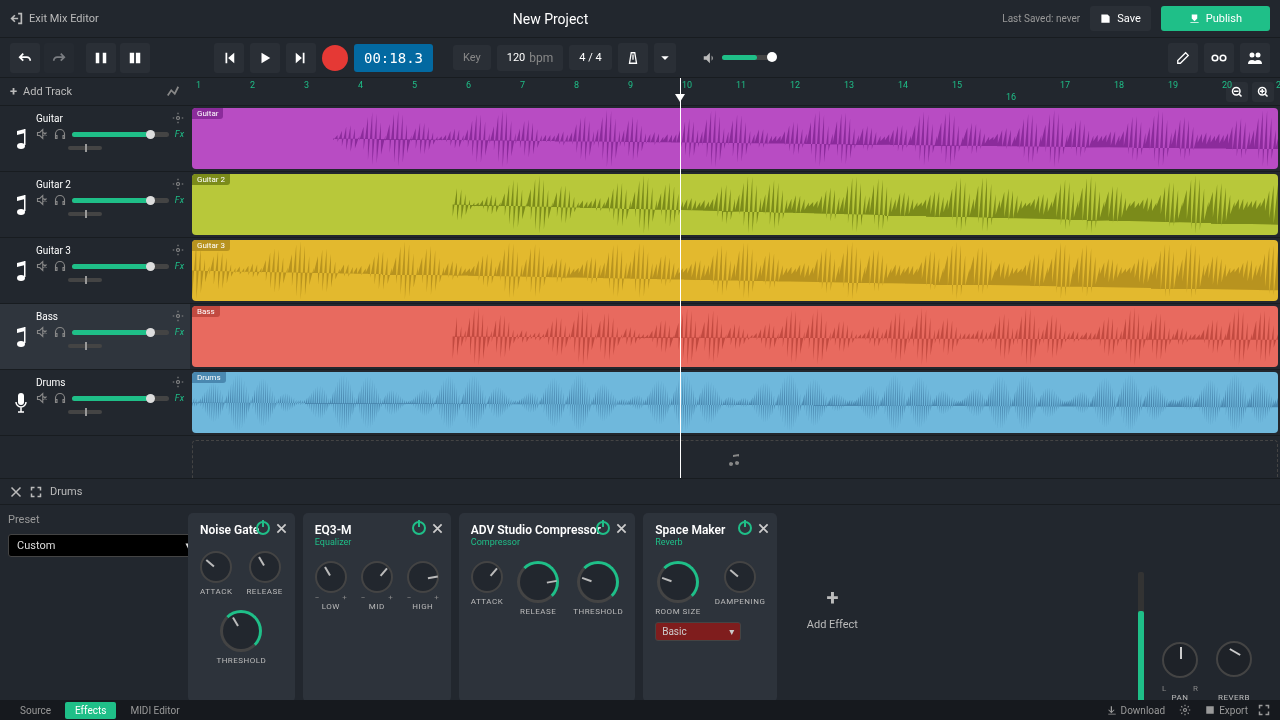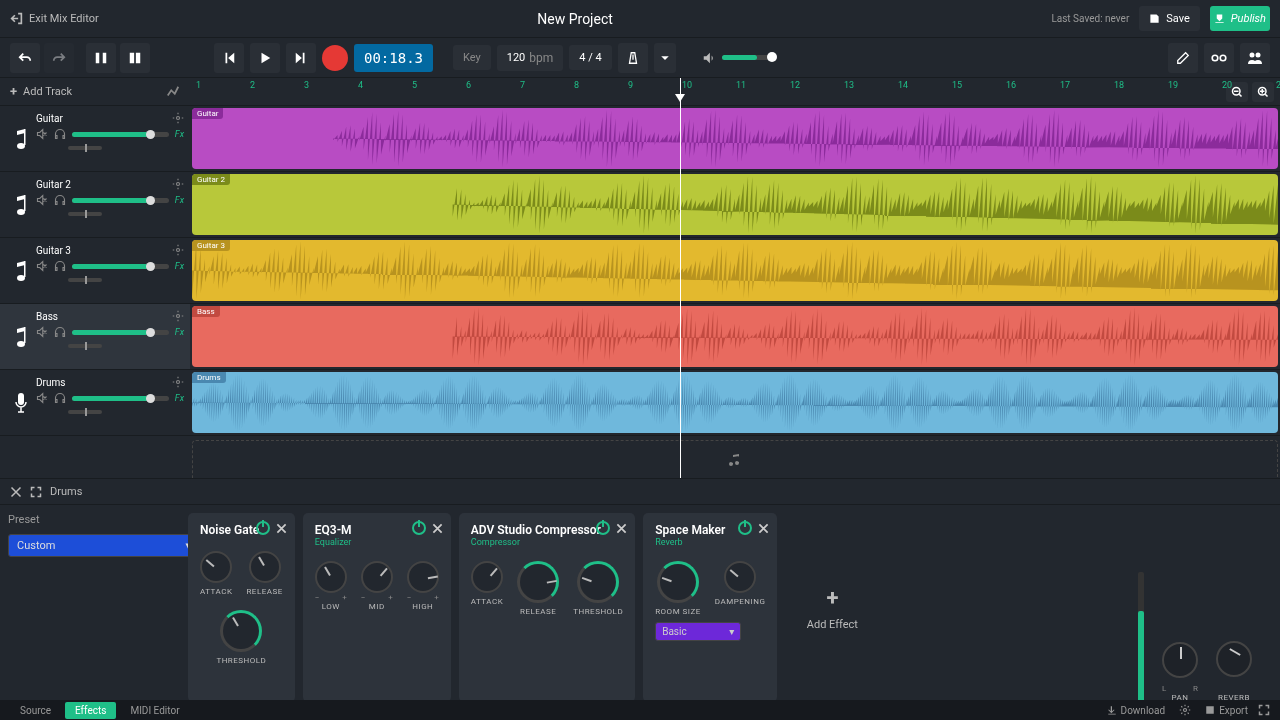--- a/index.html
+++ b/index.html
@@ -2,21 +2,21 @@
 <html><head>
 <meta charset="utf-8">
 <style>
 * { margin:0; padding:0; box-sizing:border-box; font-family:-apple-system,Segoe UI,Roboto,Arial,sans-serif; }
 body { background:#22272e; color:#d0d0d0; font-size:11px; overflow:hidden; width:1280px; height:720px; }
 .topbar { height:38px; background:#22272e; display:flex; align-items:center; padding:0 10px; border-bottom:1px solid #181c20; }
 .exit-btn { color:#bbb; display:flex; align-items:center; gap:6px; cursor:pointer; }
 .topbar .title { flex:1; text-align:center; font-size:14px; color:#fff; }
 .topbar .right { display:flex; align-items:center; gap:10px; }
 .btn-dark { background:#2a2f36; color:#fff; border:none; padding:6px 10px; border-radius:3px; display:flex; align-items:center; gap:6px; cursor:pointer; font-size:11px; }
-.btn-pub { background:#1fbf88; color:#fff; border:none; padding:6px 4px; border-radius:3px; display:flex; align-items:center; gap:6px; cursor:pointer; font-size:11px;font-style:italic; }
+.btn-pub { background:#1fbf88; color:#fff; border:none; padding:6px 28px; border-radius:3px; display:flex; align-items:center; gap:6px; cursor:pointer; font-size:11px; }
 .toolbar { height:40px; background:#22272e; display:flex; align-items:center; padding:0 10px; gap:6px; border-bottom:1px solid #181c20; }
 .tgroup { display:flex; gap:4px; align-items:center; }
 .tbtn { width:30px; height:30px; background:#2a2f36; border:none; border-radius:3px; color:#fff; display:flex; align-items:center; justify-content:center; cursor:pointer; }
 .tbtn.rec { background:#e53935; border-radius:50%; width:26px; height:26px; }
 .timecode { background:#0369a1; color:#fff; font-size:14px; padding:6px 10px; border-radius:3px; font-family:monospace; }
 .pill { background:#2a2f36; color:#fff; padding:6px 10px; border-radius:3px; font-size:11px; display:flex; align-items:center; gap:4px; }
 .volbar { width:50px; height:5px; background:#444; border-radius:3px; position:relative; }
 .volbar .fill { height:100%; background:#1fbf88; border-radius:3px; }
 .volknob { width:10px; height:10px; background:#fff; border-radius:50%; position:absolute; top:-3px; right:-5px; }
 
@@ -46,42 +46,42 @@
 .clip { position:absolute; top:2px; bottom:2px; border-radius:4px; overflow:hidden; }
 .clip .lab { position:absolute; top:0; left:0; padding:1px 5px; font-size:8px; color:#fff; border-radius:3px 0 3px 0;}
 .wsvg { width:100%; height:100%; }
 .dropzone { height:42px; margin:4px 2px; border:1px dashed #444; border-radius:4px; display:flex; align-items:center; justify-content:center; color:#888; }
 .zoom { position:absolute; right:6px; top:4px; display:flex; gap:4px;}
 
 .fxpanel { height:232px; background:#22272e; border-top:1px solid #181c20; display:flex; flex-direction:column; }
 .fxhdr { height:26px; display:flex; align-items:center; padding:0 10px; gap:8px; border-bottom:1px solid #181c20; color:#bbb;}
 .fxbody { flex:1; display:flex; padding:8px; gap:10px; }
 .preset { width:170px; }
-.presetbox { width:192px; padding:4px 8px; background:#1d4ed8; border:1px solid #444; border-radius:3px; color:#ddd; margin-top:8px; display:flex; justify-content:space-between; font-size:11px;}
+.presetbox { width:192px; padding:4px 8px; background:#000000; border:1px solid #444; border-radius:3px; color:#ddd; margin-top:8px; display:flex; justify-content:space-between; font-size:11px;}
 .fxcard { background:#2d333b; border-radius:5px; padding:10px 12px; position:relative; }
 .fxtitle { font-size:12px; color:#fff; font-weight:600;}
 .fxsub { font-size:9px; color:#1fbf88; }
 .fxtop { display:flex; align-items:center; gap:6px; position:absolute; right:8px; top:8px;}
 .pwr { width:14px; height:14px; border-radius:50%; border:2px solid #1fbf88; display:inline-block; position:relative;}
 .pwr:after{content:'';position:absolute;left:4px;top:-3px;width:2px;height:7px;background:#1fbf88;}
 .knobrow { display:flex; gap:14px; margin-top:14px; justify-content:center;}
 .knob { text-align:center; }
 .kdial { width:32px; height:32px; border-radius:50%; background:#22272e; border:2px solid #444; margin:0 auto 4px; position:relative;}
 .kdial.big { width:42px; height:42px; border:3px solid #1fbf88; border-bottom-color:#444; border-left-color:#444;}
 .kdial .ind { position:absolute; left:50%; top:2px; width:2px; height:10px; background:#bbb; transform-origin:1px 14px;}
 .kdial.big .ind{transform-origin:1px 18px;}
 .klab { font-size:8px; color:#bbb; letter-spacing:0.5px;}
 .plusm { font-size:8px; color:#888; display:flex; justify-content:space-between; margin-top:-4px;}
 .addfx { width:90px; display:flex; flex-direction:column; align-items:center; justify-content:center; color:#bbb; gap:8px; }
 .meters { margin-left:auto; display:flex; align-items:flex-end; gap:18px; padding:0 20px;}
 .vmeter { width:6px; height:130px; background:#333; border-radius:2px; position:relative;}
 .vmeter .f { position:absolute; bottom:0; width:100%; background:#1fbf88; border-radius:2px;}
 .dial-lg { width:36px; height:36px; border-radius:50%; background:#1e2228; border:2px solid #444; position:relative; margin-bottom:6px;}
 .dial-lg .ind{position:absolute;left:50%;top:3px;width:2px;height:12px;background:#ccc;}
-.sel-sm { background:#6d28d9; border:1px solid #444; color:#ccc; padding:3px 6px; font-size:10px; border-radius:3px; margin-top:6px; display:flex; justify-content:space-between; width:86px;}
+.sel-sm { background:#7f1d1d; border:1px solid #444; color:#ccc; padding:3px 6px; font-size:10px; border-radius:3px; margin-top:6px; display:flex; justify-content:space-between; width:86px;}
 
 .footer { position:absolute; bottom:0; left:0; right:0; height:20px; background:#16191e; display:flex; align-items:center; padding:0 10px; font-size:10px; color:#999;}
 .tab { padding:3px 10px; border-radius:2px; margin-right:4px;}
 .tab.act { background:#1fbf88; color:#fff;}
 
 svg{display:block;}
 </style>
 </head>
 <body>
 
@@ -412,21 +412,21 @@
         <span class="rnum" style="left: 276px;">6</span>
         <span class="rnum" style="left: 330px;">7</span>
         <span class="rnum" style="left: 384px;">8</span>
         <span class="rnum" style="left: 438px;">9</span>
         <span class="rnum" style="left: 492px;">10</span>
         <span class="rnum" style="left: 546px;">11</span>
         <span class="rnum" style="left: 600px;">12</span>
         <span class="rnum" style="left: 654px;">13</span>
         <span class="rnum" style="left: 708px;">14</span>
         <span class="rnum" style="left: 762px;">15</span>
-        <span class="rnum" style="left: 816px;">16</span>
+        <span class="rnum" style="left: 816px; margin-top: 12px;">16</span>
         <span class="rnum" style="left: 870px;">17</span>
         <span class="rnum" style="left: 924px;">18</span>
         <span class="rnum" style="left: 978px;">19</span>
         <span class="rnum" style="left: 1032px;">20</span>
         <span class="rnum" style="left: 1086px;">21</span>
       </div>
     <div class="playhead" style="left:490px">
         <div class="arrow"></div>
       </div>
     <div class="lanes" id="lanes">

